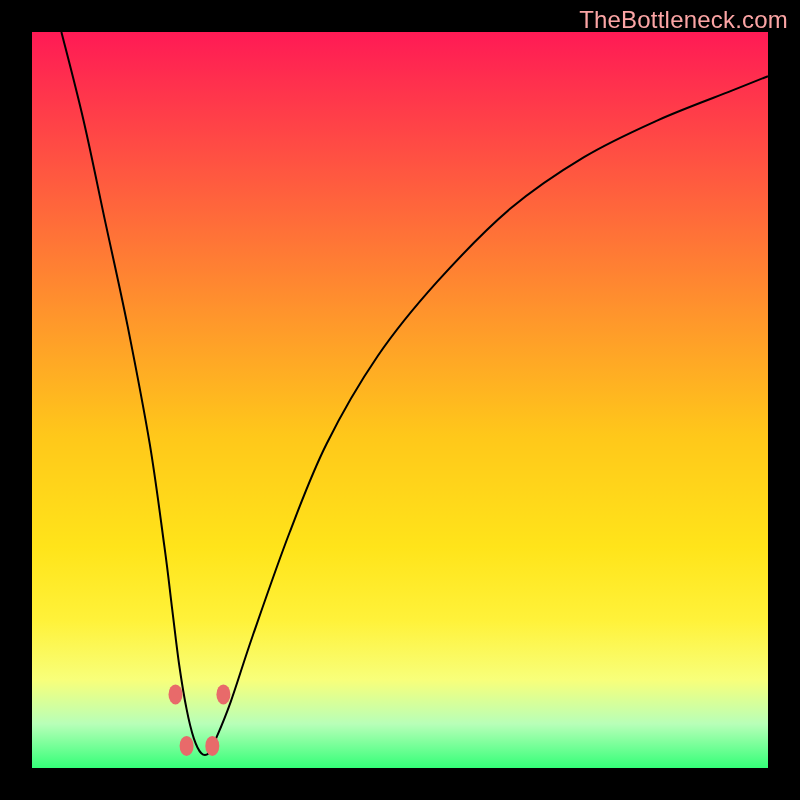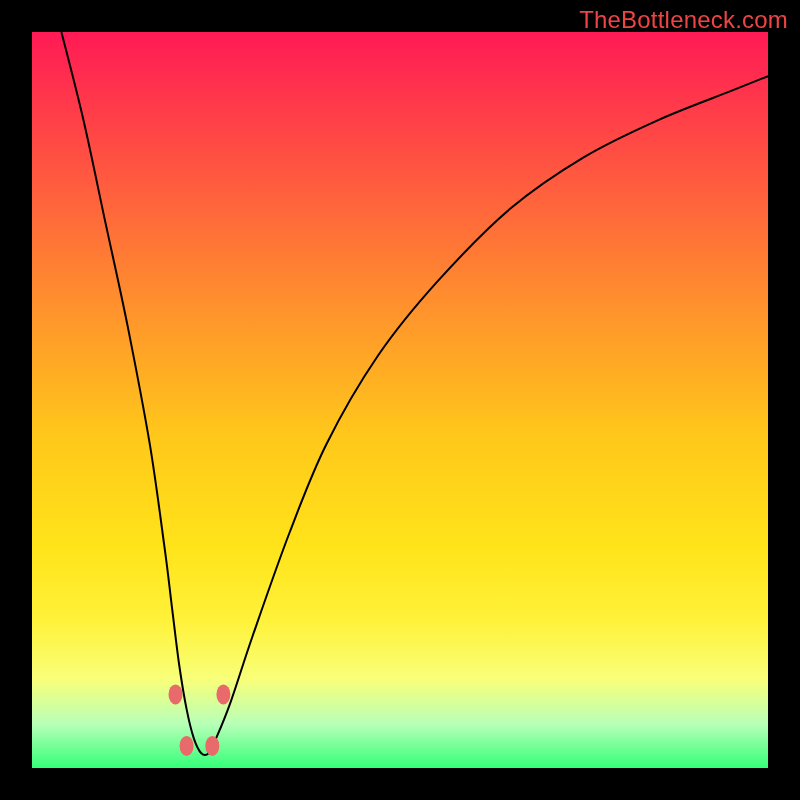--- a/index.html
+++ b/index.html
@@ -28,21 +28,21 @@
       #fff23a 80%,
       #f8ff7a 88%,
       #b8ffb8 94%,
       #34ff78 100%
     );
   }
   .watermark {
     position: absolute;
     top: 6px;
     right: 12px;
-    color: #ef4444;
+    color: #fca5a5;
     font-size: 24px;
     font-weight: 400;
     letter-spacing: 0.2px;
     user-select: none;
   }
   svg.plot {
     position: absolute;
     left: 32px;
     top: 32px;
     width: 736px;

